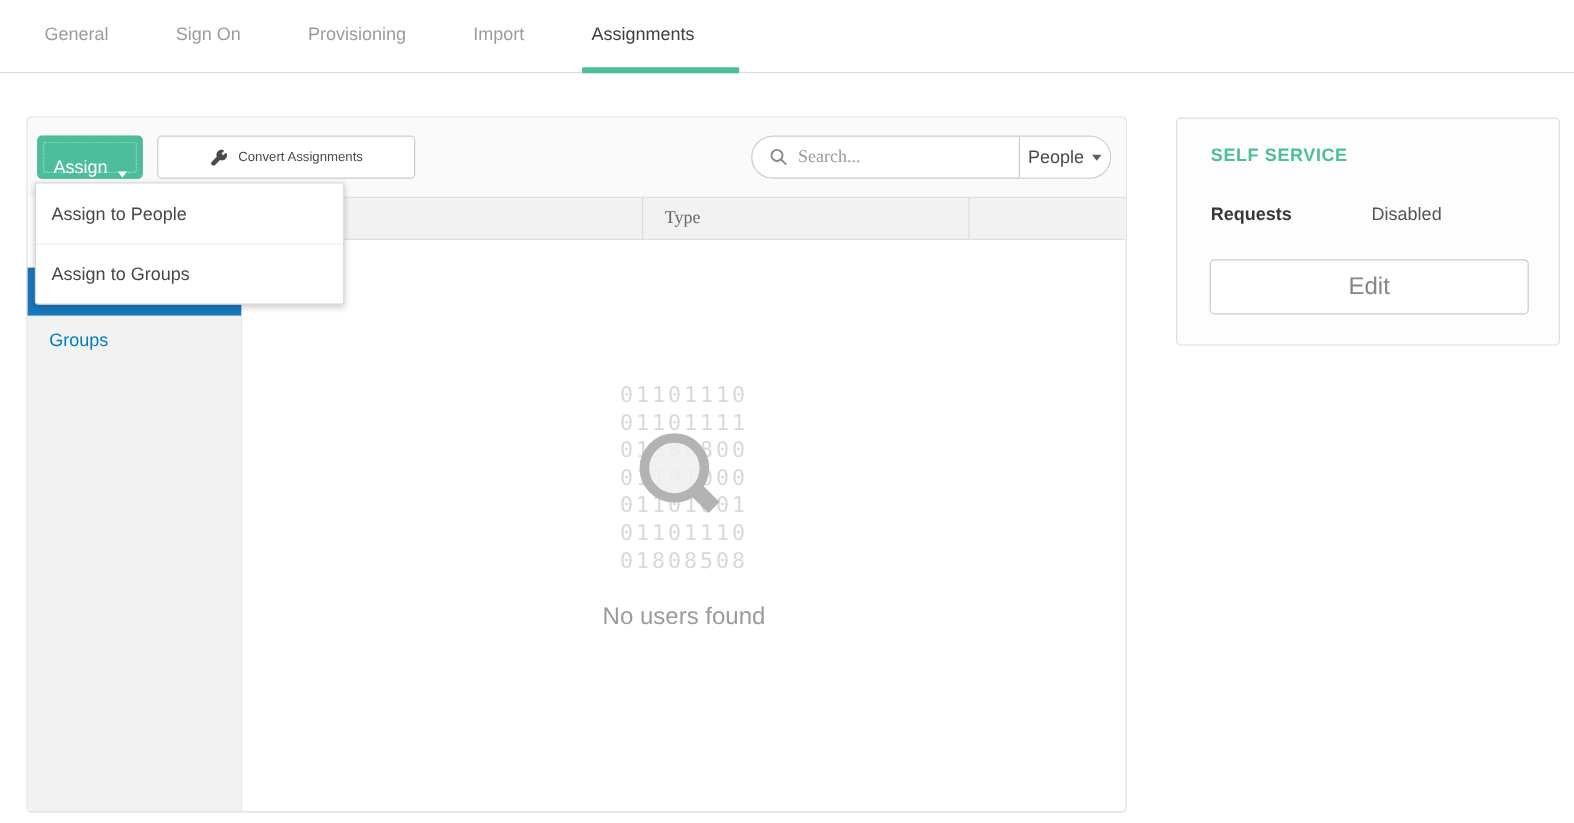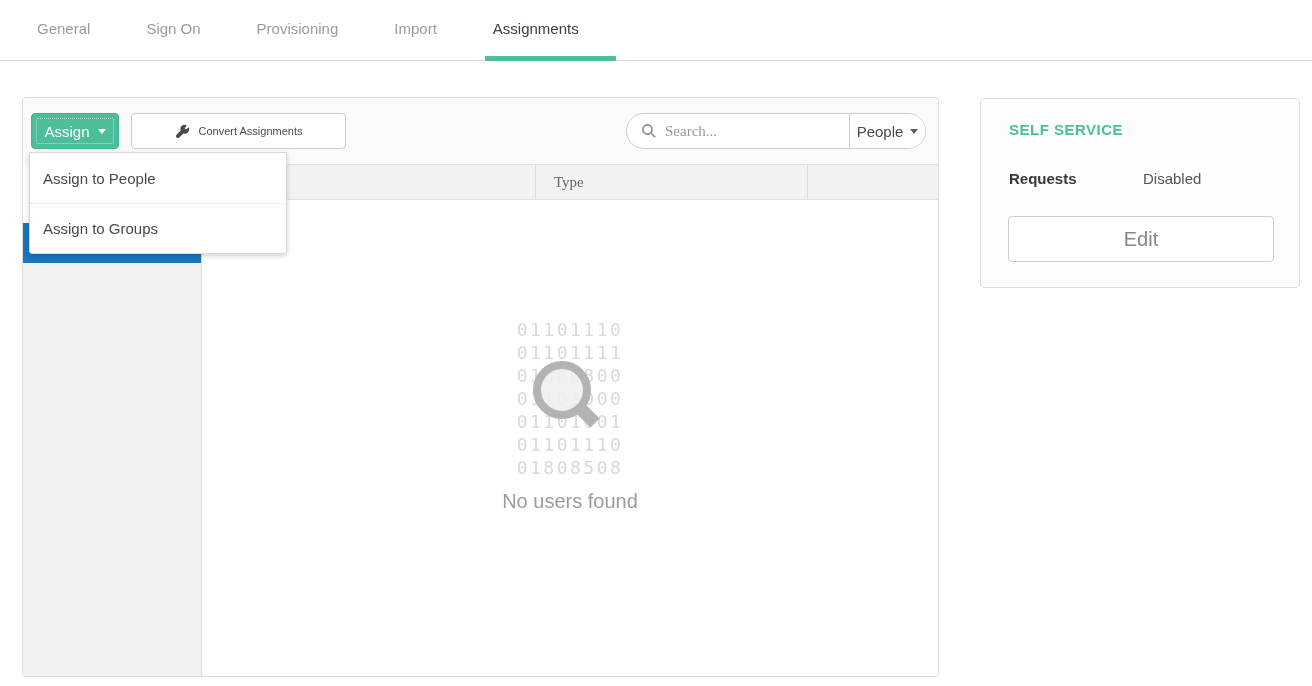--- a/index.html
+++ b/index.html
@@ -13,21 +13,21 @@
   .tabs-divider { position:absolute; top:60px; left:0; width:1312px; height:1px; background:#dcdcdc; }
   .tab-underline { position:absolute; top:56px; left:485px; width:131px; height:5px; background:#4dbe9b; border-radius:1px; z-index:2; }
 
   
   .main-panel { position:absolute; left:22px; top:97px; width:917px; height:580px;
     background:#fff; border:1px solid #ddd; border-radius:4px; }
   .toolbar { position:absolute; left:0; top:0; right:0; height:66px; background:#fafafa; border-radius:4px 4px 0 0; }
 
   .assign-btn { position:absolute; left:8px; top:15px; width:88px; height:36px;
     background:#4dbe9b; border:1px solid #44b491; border-radius:4px; color:#fff; font-size:15px;
-    display:flex; align-items:center; justify-content:center; gap:8px; cursor:pointer; }
+    display:flex; align-items:flex-end; justify-content:center; gap:8px; cursor:pointer; }
   .assign-btn .focus-dots { position:absolute; inset:4px; border:1px dotted rgba(255,255,255,.6); border-radius:2px; }
   .caret { width:0; height:0; border-left:4px solid transparent; border-right:4px solid transparent; }
   .caret.white { border-top:5px solid #fff; }
   .caret.gray { border-top:5px solid #5e5e5e; }
 
   .convert-btn { position:absolute; left:108px; top:15px; width:215px; height:36px;
     background:#fff; border:1px solid #ccc; border-radius:4px; color:#4a4a4a; font-size:11px;
     display:flex; align-items:center; justify-content:center; gap:9px; cursor:pointer; }
 
   .search-group { position:absolute; left:603px; top:15px; width:300px; height:36px;
@@ -54,21 +54,21 @@
   .side-item.selected { top:59px; background:#1777bd; color:#fff; }
   .side-item.plain { top:99px; color:#007dc1; }
 
   
   .table-body { position:absolute; left:179px; top:102px; right:0; bottom:0;
     display:flex; flex-direction:column; align-items:center; }
   .binary-wrap { position:relative; margin-top:118px; text-align:center; }
   .binary-line { font-family:"DejaVu Sans Mono","Liberation Mono",monospace; font-size:18px; line-height:23px;
     letter-spacing:2.5px; color:#d9d9d9; }
   .magnifier-svg { position:absolute; left:50%; top:50%; transform:translate(-52%,-53%); }
-  .empty-msg { margin-top:11px; font-size:20px; color:#9b9b9b; }
+  .empty-msg { margin-top:24px; font-size:20px; color:#9b9b9b; }
 
   
   .assign-menu { position:absolute; left:29px; top:152px; width:258px; background:#fff;
     border:1px solid #d8d8d8; border-radius:0 0 3px 3px; box-shadow:0 2px 5px rgba(0,0,0,.18); z-index:20; }
   .menu-item { height:50px; display:flex; align-items:center; padding-left:13px; font-size:15px; color:#484848; cursor:pointer; }
   .menu-item + .menu-item { border-top:1px dotted #ddd; }
 
   
   .self-card { position:absolute; left:980px; top:98px; width:320px; height:190px;
     background:#fdfdfd; border:1px solid #ddd; border-radius:4px; }
@@ -131,20 +131,23 @@
     <div class="th th-1"></div>
     <div class="th th-2">Type</div>
     <div class="th th-3"></div>
   </div>
 
   <div class="sidebar">
     <div class="sidebar-fill"></div>
     <div class="side-item selected">
       <span>People</span>
     </div>
+    <div class="side-item plain">
+      <span>Groups</span>
+    </div>
   </div>
 
   <div class="table-body">
     <div class="binary-wrap">
       <div class="binary-line">01101110</div>
       <div class="binary-line">01101111</div>
       <div class="binary-line">01380800</div>
       <div class="binary-line">01101000</div>
       <div class="binary-line">01101001</div>
       <div class="binary-line">01101110</div>

